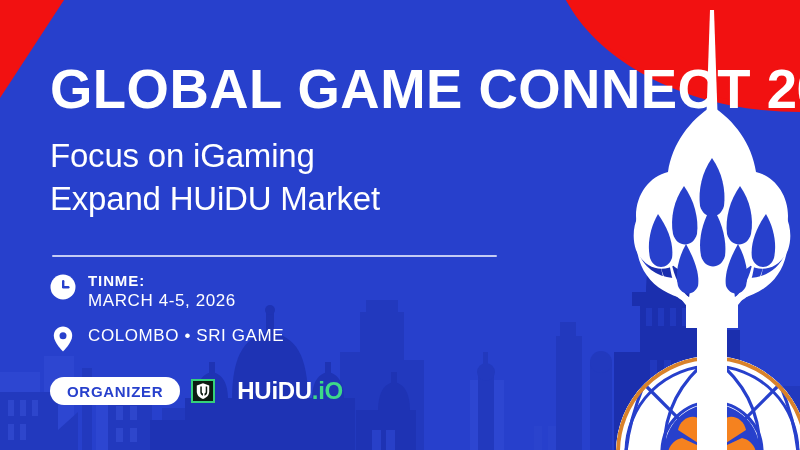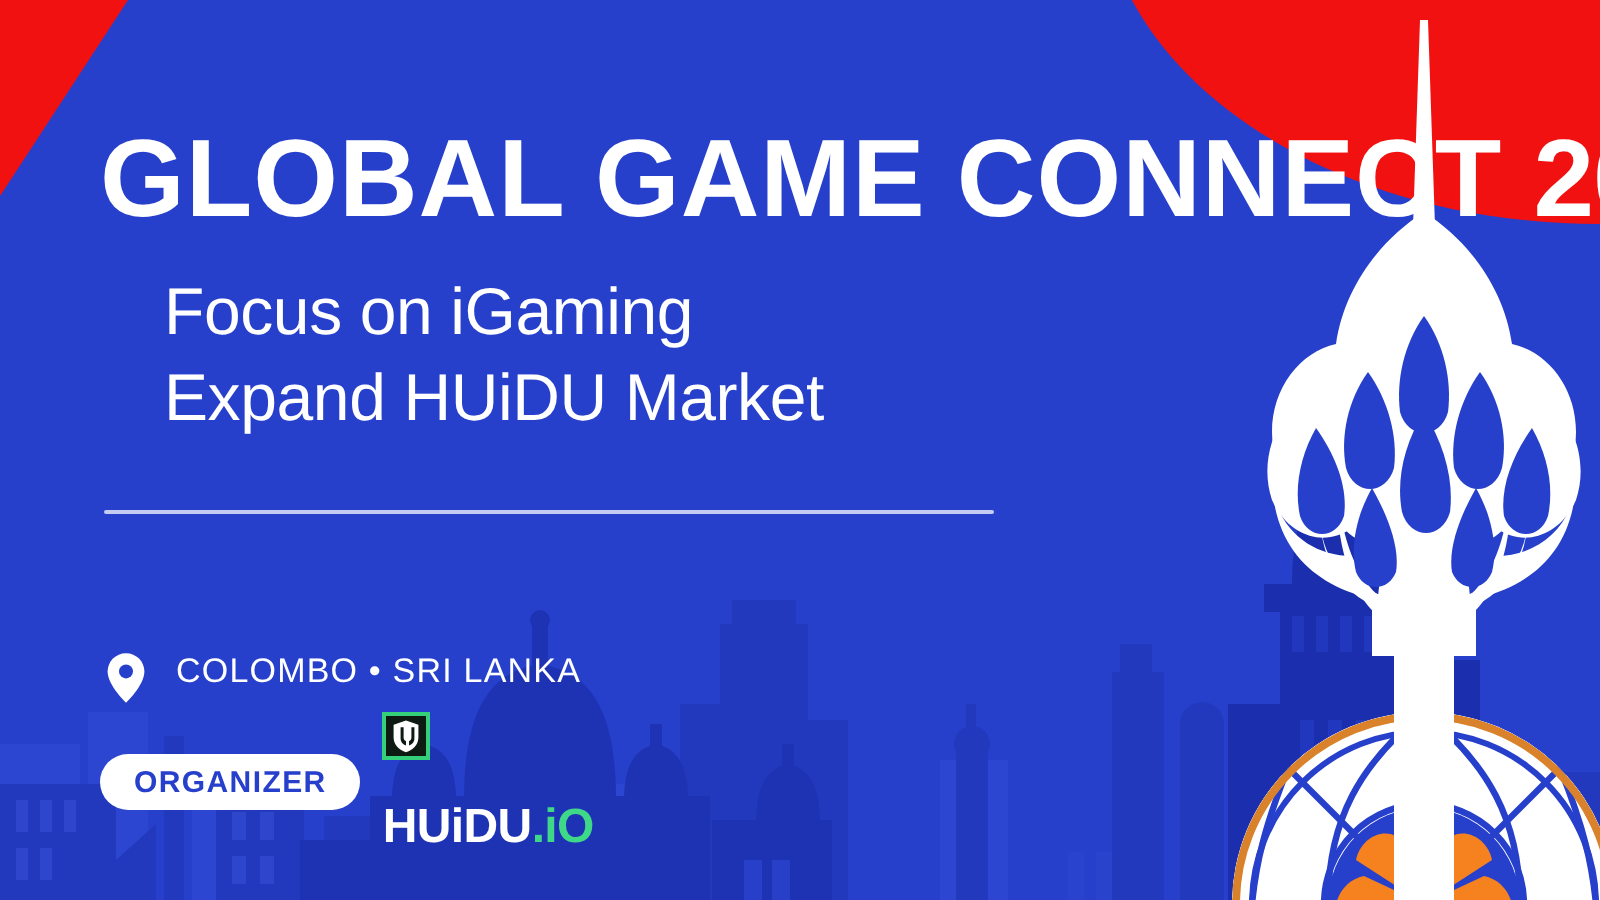--- a/index.html
+++ b/index.html
@@ -55,21 +55,20 @@
   .subtitle {
     position: absolute;
     left: 50px;
     top: 134px;
     width: 560px;
     color: #ffffff;
     font-size: 33px;
     line-height: 43px;
     font-weight: 400;
     letter-spacing: -0.2px;
-    margin-left: 32px;
   }
   .subtitle div { white-space: nowrap; }
 
   .divider {
     position: absolute;
     left: 52px;
     top: 255px;
     width: 445px;
     height: 2px;
     background: #ccd4f5;
@@ -131,22 +130,22 @@
     display: flex;
     align-items: center;
     padding: 0 17px;
     font-size: 15px;
     font-weight: 700;
     letter-spacing: 0.7px;
     white-space: nowrap;
   }
   .brand {
     display: flex;
+    align-items: center;
     gap: 22px;
-    flex-direction: column;
   }
   .brand-mark {
     width: 24px;
     height: 24px;
     flex: 0 0 24px;
   }
   .brand-word {
     font-size: 24px;
     font-weight: 700;
     letter-spacing: -0.3px;
@@ -381,28 +380,39 @@
       <span class="year">2026</span>
     </div>
 
     <div class="subtitle">
       <div>Focus on iGaming</div>
       <div>Expand HUiDU Market</div>
     </div>
 
     <div class="divider"></div>
 
+    <div class="info-row" id="row-time">
+      <svg class="info-icon" viewBox="0 0 26 26">
+        <circle cx="13" cy="13" r="12.5" fill="#FFFFFF"></circle>
+        <rect x="12" y="6" width="2.4" height="8" rx="1.2" fill="#2740CC"></rect>
+        <rect x="12" y="12" width="7.5" height="2.4" rx="1.2" fill="#2740CC"></rect>
+      </svg>
+      <div class="info-text">
+        <div class="info-label">TINME:</div>
+        <div class="info-value">MARCH 4-5, 2026</div>
+      </div>
+    </div>
 
     <div class="info-row" id="row-venue">
       <svg class="info-icon" viewBox="0 0 26 26">
         <path d="M13 0.6 C7.9 0.6 3.8 4.7 3.8 9.8 C3.8 16.7 13 25.4 13 25.4 C13 25.4 22.2 16.7 22.2 9.8 C22.2 4.7 18.1 0.6 13 0.6 Z" fill="#FFFFFF"></path>
         <circle cx="13" cy="9.7" r="3.5" fill="#2740CC"></circle>
       </svg>
       <div class="info-text">
-        <div class="info-value">COLOMBO  •  SRI LANKA</div>
+        <div class="info-value">COLOMBO  •  SRI GAME</div>
       </div>
     </div>
 
     <div id="organizer-strip">
       <div class="organizer-pill">
         <span>ORGANIZER</span>
       </div>
       <div class="brand">
         <svg class="brand-mark" viewBox="0 0 24 24">
           <rect x="0" y="0" width="24" height="24" fill="#35D17A"></rect>

